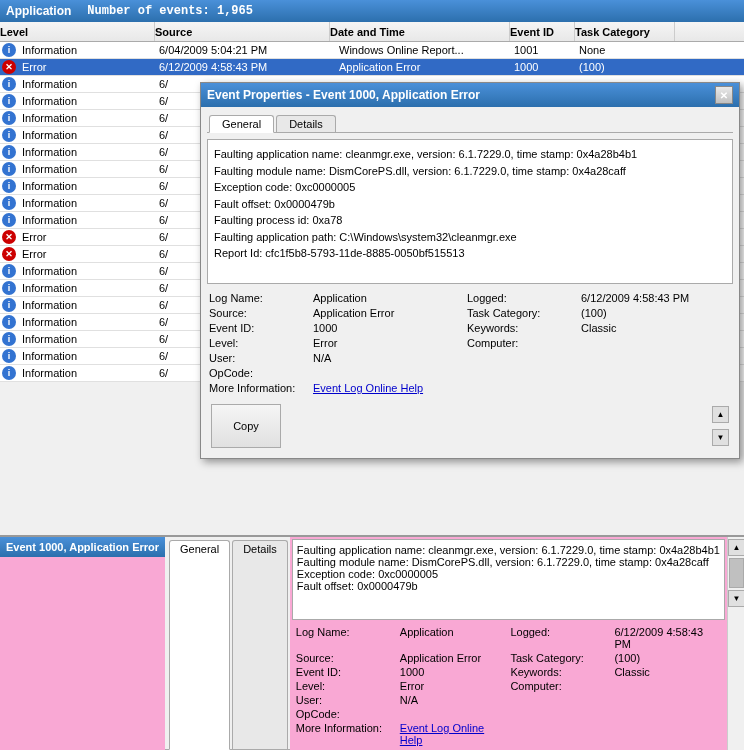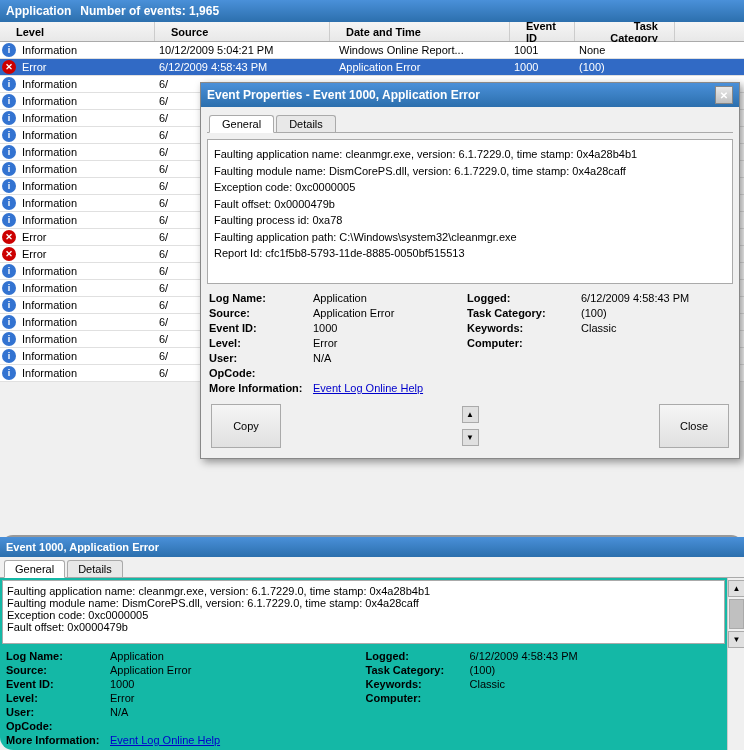--- a/index.html
+++ b/index.html
@@ -43,21 +43,21 @@
     .list-header {
       display: flex;
       background: linear-gradient(to bottom, #f5f5f5, #e8e8e8);
       border-bottom: 1px solid #aaa;
       height: 20px;
       align-items: center;
     }
 
     .list-header-col {
       font-size: 11px;
-      padding: 2px 16px;
+      padding: 2px 0;
       border-right: 1px solid #ccc;
       height: 100%;
       display: flex;
       align-items: center;
       font-weight: bold;
     }
 
     .col-level { width: 155px; }
     .col-date { width: 180px; }
     .col-source { width: 175px; }
@@ -134,24 +134,23 @@
       width: 137px;
       display: flex;
       align-items: center;
       gap: 2px;
     }
 
     
     .bottom-panel {
       height: 215px;
       border-top: 2px solid #999;
-      background: #14b8a6;
-      display: flex;
-      flex-direction: column;
-      border-radius: 13px;
+      background: #f9a8d4;
+      display: flex;
+      flex-direction: row;
     }
 
     .bottom-panel-title {
       background: linear-gradient(to bottom, #4a90d9, #2c6fad);
       color: white;
       font-size: 11px;
       font-weight: bold;
       padding: 2px 6px;
       height: 20px;
       display: flex;
@@ -212,21 +211,21 @@
     .detail-grid {
       display: grid;
       grid-template-columns: 100px 1fr 100px 1fr;
       gap: 2px 4px;
       padding: 4px 6px;
       font-size: 11px;
     }
 
     .detail-label {
       color: #000;
-      font-weight: bold;
+      font-weight: normal;
     }
 
     .detail-value {
       color: #000;
     }
 
     .link-text {
       color: #0000cc;
       text-decoration: underline;
       cursor: pointer;
@@ -362,40 +361,40 @@
       margin: 0 auto;
     }
   </style>
 </head>
 <body>
 
 <div class="main-window">
 
   <div class="title-bar">
     <span>Application</span>
-    <span style="margin-left:9px;">Number of events: 1,965</span>
+    <span style="margin-left:16px;font-family:Liberation Mono, monospace;">Number of events: 1,965</span>
   </div>
 
   <div class="event-list-area">
     <div class="list-header">
       <div class="list-header-col col-level">Level</div>
       <div class="list-header-col col-source">Source</div>
       <div class="list-header-col col-date">Date and Time</div>
       <div class="list-header-col col-eventid">Event ID</div>
       <div class="list-header-col col-task">Task Category</div>
       <div class="col-scroll"></div>
     </div>
 
     <div class="event-list" id="event-list-rows">
     <div class="event-row">
           <div class="row-icon">
             <div class="icon-info">i</div>
           </div>
           <div class="row-cell level-cell" style="width: 137px;">Information</div>
-          <div class="row-cell" style="width: 180px;">10/12/2009 5:04:21 PM</div>
+          <div class="row-cell" style="width: 180px;">6/04/2009 5:04:21 PM</div>
           <div class="row-cell" style="width: 175px;">Windows Online Report...</div>
           <div class="row-cell" style="width: 65px;">1001</div>
           <div class="row-cell" style="flex: 1 1 0%;">None</div>
         </div>
         <div class="event-row selected">
           <div class="row-icon">
             <div class="icon-error">✕</div>
           </div>
           <div class="row-cell level-cell" style="width: 137px;">Error</div>
           <div class="row-cell" style="width: 180px;">6/12/2009 4:58:43 PM</div>
@@ -702,17 +701,16 @@
         <span></span>
           <span></span>
       </div>
 
       <div class="modal-buttons">
         <button class="win-button">Copy</button>
         <div style="display:flex; flex-direction:column; gap:2px;">
           <div class="modal-scroll-btn" style="width:17px;height:17px;">▲</div>
           <div class="modal-scroll-btn" style="width:17px;height:17px;">▼</div>
         </div>
-        <button class="win-button">Close</button>
       </div>
     </div>
   </div>
 </div>
 
 </body></html>

